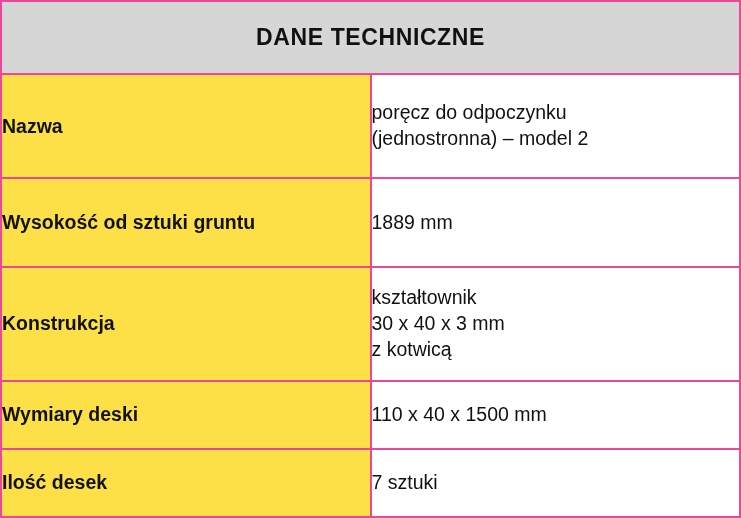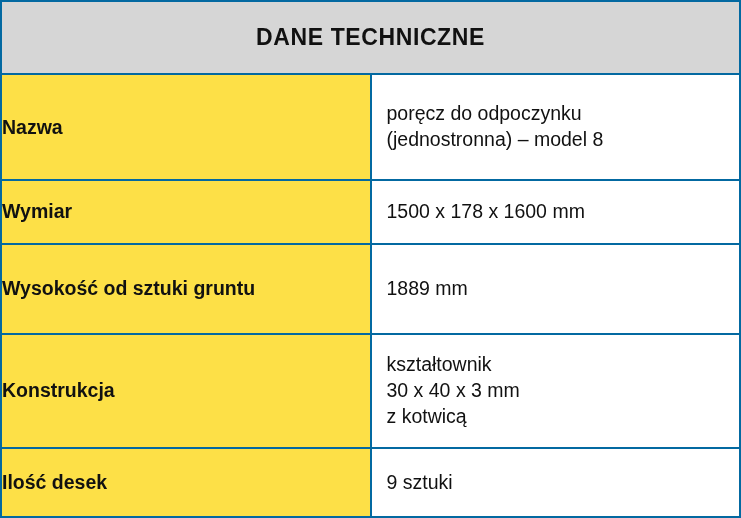--- a/index.html
+++ b/index.html
@@ -15,21 +15,21 @@
     overflow: hidden;
   }
   .spec-table {
     width: 741px;
     height: 518px;
     border-collapse: collapse;
     table-layout: fixed;
     box-sizing: border-box;
   }
   .spec-table td {
-    border: 2px solid #0369a1;
+    border: 2px solid #ec4899;
     padding: 0;
     vertical-align: middle;
   }
   .title-cell {
     background: #d6d6d6;
     text-align: center;
     font-weight: bold;
     font-size: 23px;
     letter-spacing: 0.6px;
     height: 62px;
@@ -44,21 +44,20 @@
     line-height: 1.28;
   }
   .value-cell {
     background: #ffffff;
     font-size: 19.5px;
     padding: 8px 14px;
     line-height: 1.32;
   }
   .value-cell .line {
     display: block;
-    padding-left: 15px;
   }
   .r-name { height: 92px; }
   .r-dim { height: 56px; }
   .r-height { height: 78px; }
   .r-constr { height: 100px; }
   .r-board { height: 60px; }
   .r-count { height: 60px; }
 </style>
 </head>
 <body>
@@ -66,48 +65,48 @@
 <table class="spec-table">
   <tbody>
     <tr>
       <td class="title-cell" colspan="2">DANE TECHNICZNE</td>
     </tr>
 
     <tr class="r-name">
       <td class="label-cell">Nazwa</td>
       <td class="value-cell">
         <span class="line">poręcz do odpoczynku</span>
-        <span class="line">(jednostronna) – model 8</span>
+        <span class="line">(jednostronna) – model 2</span>
       </td>
     </tr>
 
-    <tr class="r-dim">
-      <td class="label-cell">Wymiar</td>
-      <td class="value-cell">
-        <span class="line">1500 x 178 x 1600  mm</span>
-      </td>
-    </tr>
 
     <tr class="r-height">
       <td class="label-cell">Wysokość od sztuki gruntu</td>
       <td class="value-cell">
         <span class="line">1889 mm</span>
       </td>
     </tr>
 
     <tr class="r-constr">
       <td class="label-cell">Konstrukcja</td>
       <td class="value-cell">
         <span class="line">kształtownik</span>
         <span class="line">30 x 40 x 3 mm</span>
         <span class="line">z kotwicą</span>
       </td>
     </tr>
 
+    <tr class="r-board">
+      <td class="label-cell">Wymiary deski</td>
+      <td class="value-cell">
+        <span class="line">110 x 40 x 1500 mm</span>
+      </td>
+    </tr>
 
     <tr class="r-count">
       <td class="label-cell">Ilość desek</td>
       <td class="value-cell">
-        <span class="line">9 sztuki</span>
+        <span class="line">7 sztuki</span>
       </td>
     </tr>
   </tbody>
 </table>
 
 </body></html>

